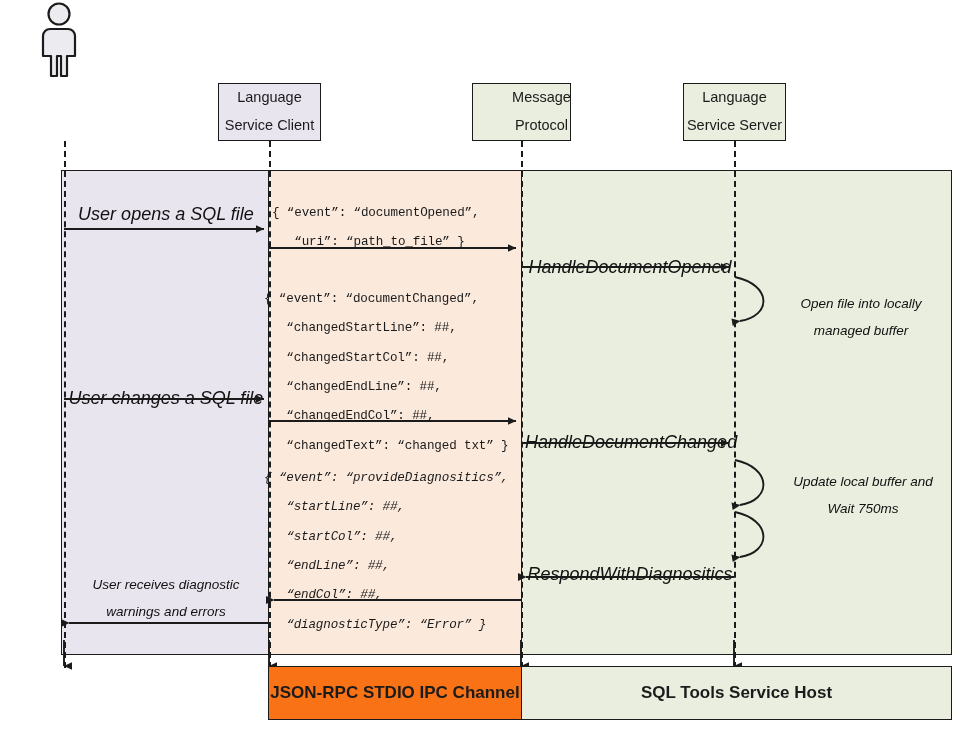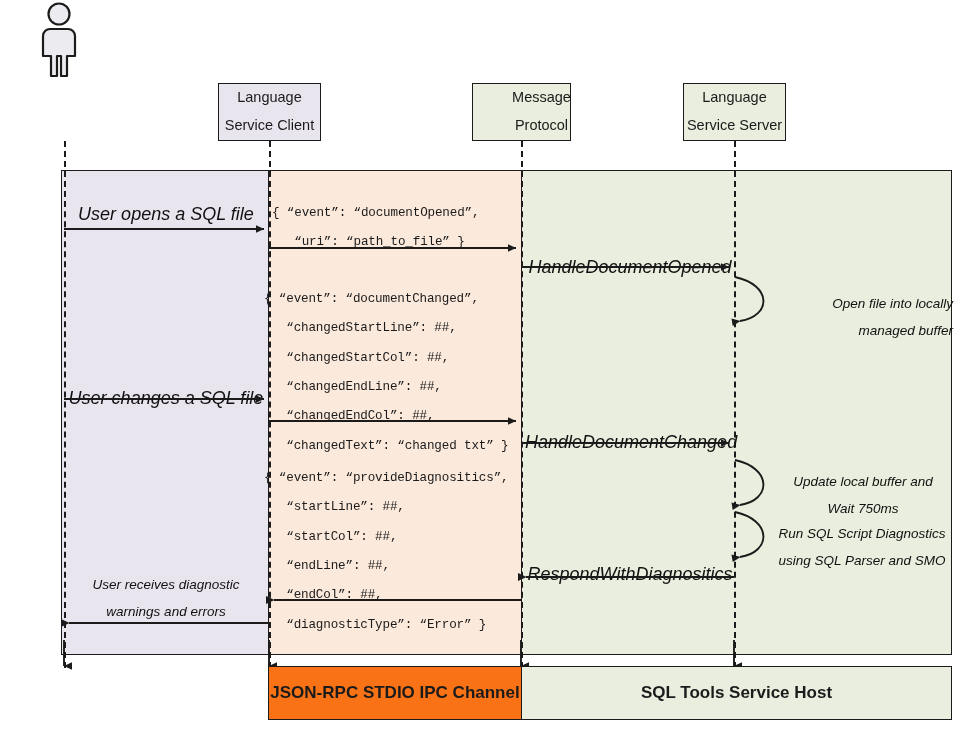--- a/index.html
+++ b/index.html
@@ -189,21 +189,21 @@
   </svg>
 
   <div class="msg-label" style="left:525px; top:251px; width:210px;">HandleDocumentOpened</div>
   <svg class="arrow-svg" style="left:0; top:0;" width="962" height="732">
     <line x1="521" y1="267" x2="729" y2="267" stroke="#1b1b1b" stroke-width="1.9" marker-end="url(#ah-r)"></line>
   </svg>
 
   <svg class="arrow-svg" style="left:0; top:0;" width="962" height="732">
     <path d="M735,277 C772,285 772,316 740,321" fill="none" stroke="#1b1b1b" stroke-width="1.9" marker-end="url(#ah-l)"></path>
   </svg>
-  <div class="note-label" style="left:769px; top:290px; width:184px; text-align:right;">Open file into locally
+  <div class="note-label" style="left:769px; top:290px; width:184px; text-align:center;">Open file into locally
 managed buffer</div>
 
   <div class="json-block" style="left:264px; top:285px;">{ “event”: “documentChanged”,
    “changedStartLine”: ##,
    “changedStartCol”: ##,
    “changedEndLine”: ##,
    “changedEndCol”: ##,
    “changedText”: “changed txt” }</div>
 
   <div class="msg-label" style="left:66px; top:382px; width:200px;">User changes a SQL file</div>
@@ -222,24 +222,22 @@
 
   <svg class="arrow-svg" style="left:0; top:0;" width="962" height="732">
     <path d="M735,460 C772,468 772,500 740,505" fill="none" stroke="#1b1b1b" stroke-width="1.9" marker-end="url(#ah-l)"></path>
   </svg>
   <div class="note-label" style="left:768px; top:468px; width:190px;">Update local buffer and
 Wait 750ms</div>
 
   <svg class="arrow-svg" style="left:0; top:0;" width="962" height="732">
     <path d="M735,512 C772,520 772,552 740,557" fill="none" stroke="#1b1b1b" stroke-width="1.9" marker-end="url(#ah-l)"></path>
   </svg>
-  <div class="note-label" style="left:764px; top:520px; width:196px;">Run SQL Script Diagnostics
-using SQL Parser and SMO</div>
-
-  <div class="json-block" style="left:264px; top:464px;">{ “event”: “provideDiagnositics”,
+
+  <div class="json-block" style="left:264px; top:464px;font-style:italic;">{ “event”: “provideDiagnositics”,
    “startLine”: ##,
    “startCol”: ##,
    “endLine”: ##,
    “endCol”: ##,
    “diagnosticType”: “Error” }</div>
 
   <div class="msg-label" style="left:525px; top:558px; width:210px;">RespondWithDiagnositics</div>
   <svg class="arrow-svg" style="left:0; top:0;" width="962" height="732">
     <line x1="734" y1="577" x2="526" y2="577" stroke="#1b1b1b" stroke-width="1.9" marker-end="url(#ah-l)"></line>
   </svg>

